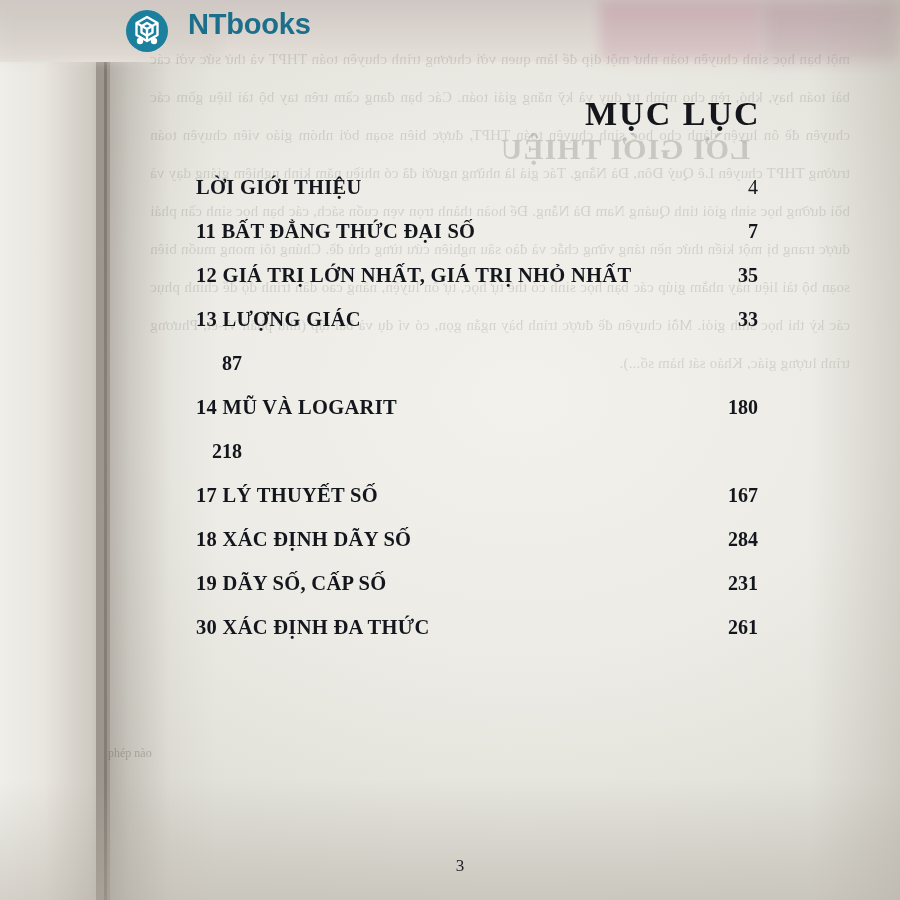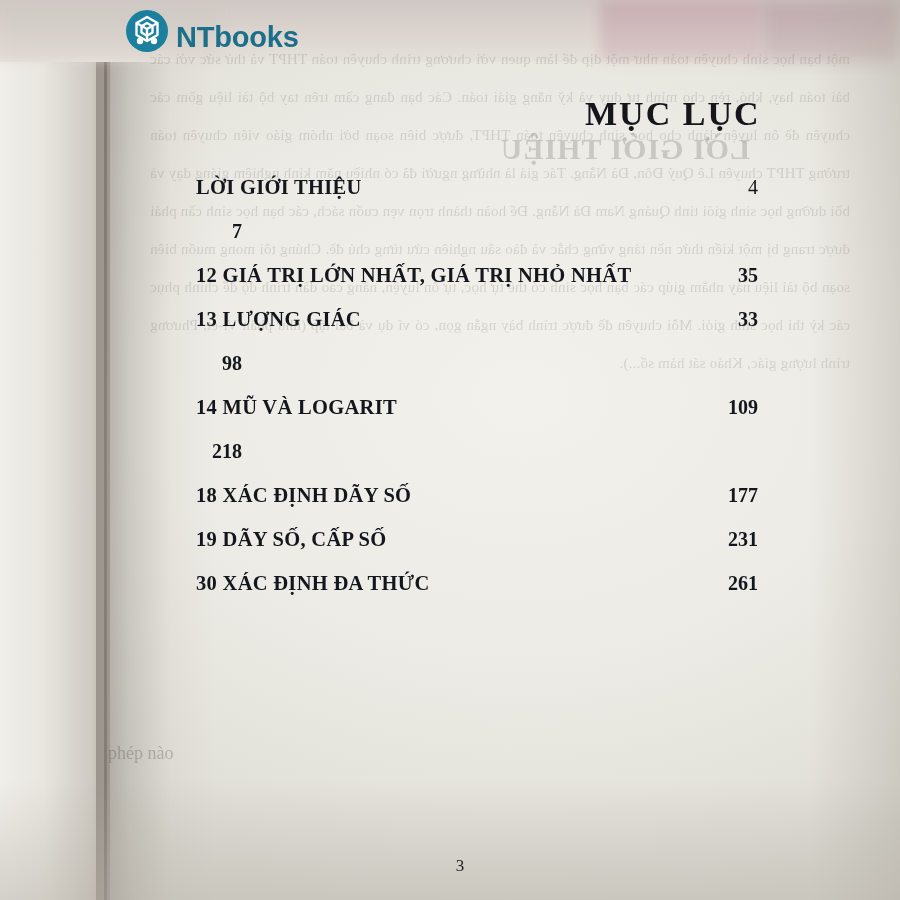--- a/index.html
+++ b/index.html
@@ -108,32 +108,32 @@
     letter-spacing: 1px;
     pointer-events: none;
   }
   .ghost-side {
     position: absolute;
     left: 108px; top: 740px;
     width: 90px;
     opacity: .30;
     color: #4b4a45;
     font-family: "Liberation Serif", serif;
-    font-size: 18px;
+    font-size: 12px;
     line-height: 26px;
     pointer-events: none;
   }
 
   
   .logo {
     position: absolute;
     left: 124px; top: 8px;
     display: flex;
-    align-items: flex-end;
-    gap: 6px;
+    align-items: flex-start;
+    gap: 18px;
     z-index: 20;
   }
   .logo-mark { width: 46px; height: 46px; display: block; }
   .logo-text {
     font-family: "Liberation Sans", sans-serif;
     font-weight: bold;
     font-size: 29px;
     color: #1b6f8a;
     letter-spacing: -.2px;
   }
@@ -236,50 +236,55 @@
   <div class="toc-title">MỤC LỤC</div>
 
   <div class="toc">
 
     <div class="toc-row intro">
       <span class="toc-label">LỜI GIỚI THIỆU</span>
       <span class="toc-page">4</span>
     </div>
 
     <div class="toc-row">
+      <span class="toc-label">11 BẤT ĐẲNG THỨC ĐẠI SỐ</span>
       <span class="toc-page">7</span>
     </div>
 
     <div class="toc-row">
       <span class="toc-label">12 GIÁ TRỊ LỚN NHẤT, GIÁ TRỊ NHỎ NHẤT</span>
       <span class="toc-page">35</span>
     </div>
 
     <div class="toc-row">
       <span class="toc-label">13 LƯỢNG GIÁC</span>
       <span class="toc-page">33</span>
     </div>
 
     <div class="toc-row">
-      <span class="toc-page">98</span>
+      <span class="toc-page">87</span>
     </div>
 
     <div class="toc-row">
       <span class="toc-label">14 MŨ VÀ LOGARIT</span>
-      <span class="toc-page">109</span>
+      <span class="toc-page">180</span>
     </div>
 
     <div class="toc-row">
       <span class="toc-page">218</span>
     </div>
 
+    <div class="toc-row">
+      <span class="toc-label">17 LÝ THUYẾT SỐ</span>
+      <span class="toc-page">167</span>
+    </div>
 
     <div class="toc-row">
       <span class="toc-label">18 XÁC ĐỊNH DÃY SỐ</span>
-      <span class="toc-page">177</span>
+      <span class="toc-page">284</span>
     </div>
 
     <div class="toc-row">
       <span class="toc-label">19 DÃY SỐ, CẤP SỐ</span>
       <span class="toc-page">231</span>
     </div>
 
     <div class="toc-row">
       <span class="toc-label">30 XÁC ĐỊNH ĐA THỨC</span>
       <span class="toc-page">261</span>

